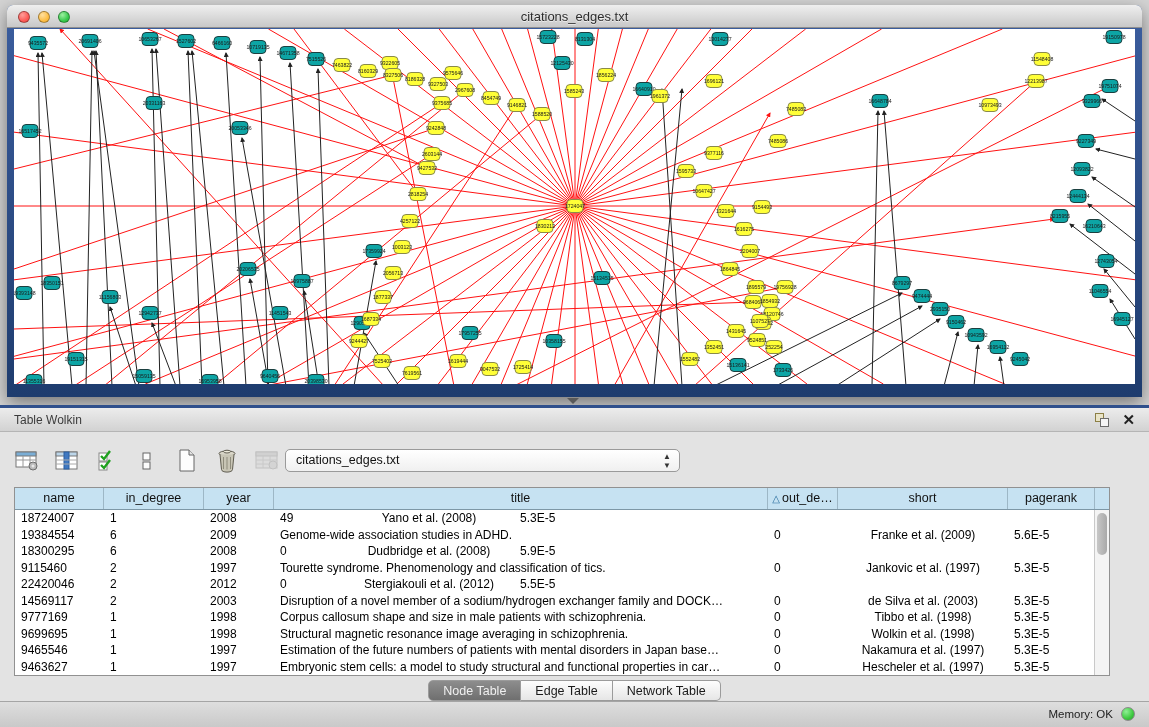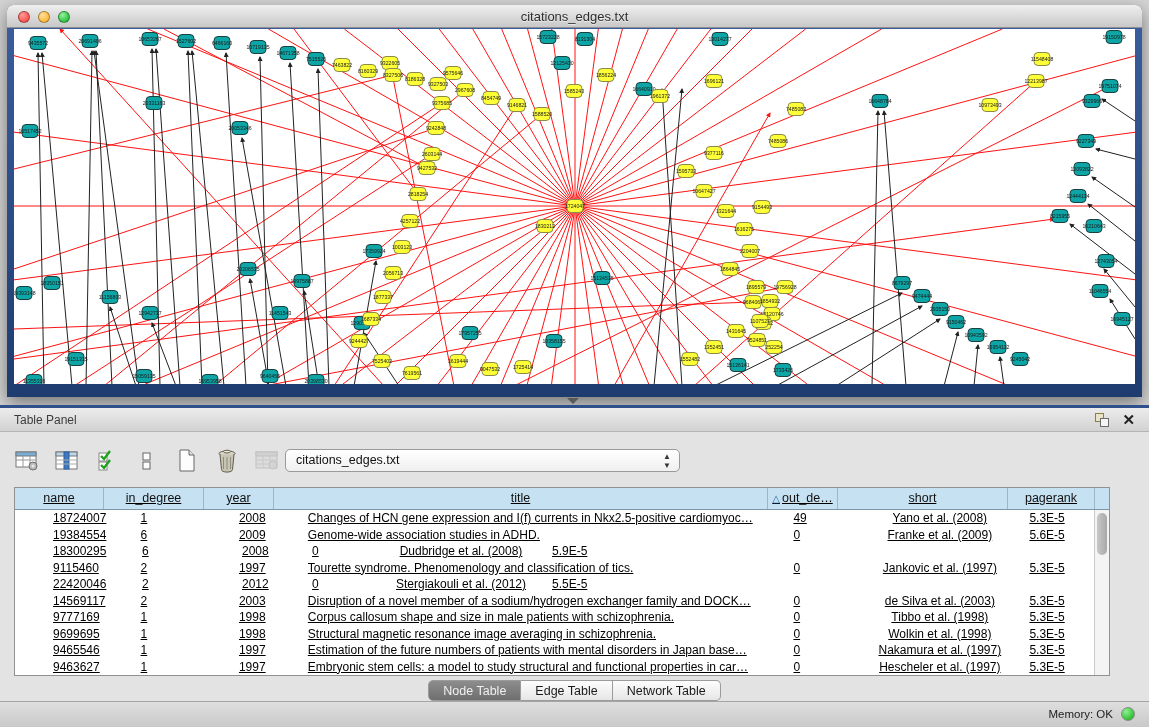--- a/index.html
+++ b/index.html
@@ -51,27 +51,27 @@
     font-weight:bold; color:#1a1a1a; width:auto; }
   #fx-icon .paren { font-size:11px; font-style:italic; }
   #table-selector { position:absolute; left:285px; top:41px; width:395px; height:23px;
     background:linear-gradient(#ffffff,#f0f0f0); border:1px solid #9a9a9a;
     border-radius:5px; font-size:12.5px; color:#111; line-height:21px; padding-left:10px; }
   #selector-arrows { position:absolute; right:8px; top:2px; font-size:8px; color:#333;
     line-height:9px; text-align:center; }
 
   
   #data-table { position:absolute; left:14px; top:79px; width:1096px; height:189px;
-    background:#fff; border:1px solid #919191;text-decoration:underline; }
+    background:#fff; border:1px solid #919191; }
   #grid-header { display:flex; height:22px; background:#c6e2f2;
     border-bottom:1px solid #7d97a6; }
   .hcell { font-size:12.5px; color:#111; text-align:center; line-height:21px;
     border-right:1px solid #9db7c6; overflow:hidden; white-space:nowrap; }
   .hsort { color:#2b6f9e; font-size:10px; margin-right:2px; }
-  .grid-row { display:flex; height:16.5px;padding-left:32px; }
+  .grid-row { display:flex; height:16.5px; }
   .cell { font-size:12px; color:#000; line-height:16px; padding-left:6px;
     overflow:hidden; white-space:nowrap; }
   .c0{width:89px}.c1{width:100px}.c2{width:70px}.c3{width:494px}
   .c4{width:70px}.c5{width:170px;text-align:center;padding-left:0}.c6{width:87px}
   #vscroll { position:absolute; right:0; top:22px; bottom:0; width:15px;
     background:#f4f4f4; border-left:1px solid #c9c9c9; }
   #vscroll-thumb { position:absolute; left:2px; top:3px; width:10px; height:42px;
     background:linear-gradient(90deg,#c7c7c7,#a9a9a9); border-radius:6px; }
 
   
@@ -669,21 +669,21 @@
           </g>
         </svg>
     </div>
   </div>
 </div>
 
 <div id="splitter-handle"></div>
 
 <div id="table-panel">
   <div id="panel-header">
-    <span id="panel-title">Table Panel</span>
+    <span id="panel-title">Table Wolkin</span>
     <span id="float-icon">
       <span class="sq1"></span>
         <span class="sq2"></span>
     </span>
     <span id="panel-close">✕</span>
   </div>
 
   <div id="toolbar">
     <span class="tb-icon">
       <svg width="24" height="20" viewBox="0 0 24 20">
@@ -757,21 +757,20 @@
         <div class="hcell c3">title</div>
         <div class="hcell c4"><span class="hsort">△</span>out_de…</div>
         <div class="hcell c5">short</div>
         <div class="hcell c6">pagerank</div>
       </div>
     <div id="grid-body">
         <div class="grid-row">
           <div class="cell c0">18724007</div>
           <div class="cell c1">1</div>
           <div class="cell c2">2008</div>
-          <div class="cell c3">Changes of HCN gene expression and I(f) currents in Nkx2.5-positive cardiomyoc…</div>
           <div class="cell c4">49</div>
           <div class="cell c5">Yano et al. (2008)</div>
           <div class="cell c6">5.3E-5</div>
         </div>
         <div class="grid-row">
           <div class="cell c0">19384554</div>
           <div class="cell c1">6</div>
           <div class="cell c2">2009</div>
           <div class="cell c3">Genome-wide association studies in ADHD.</div>
           <div class="cell c4">0</div>

